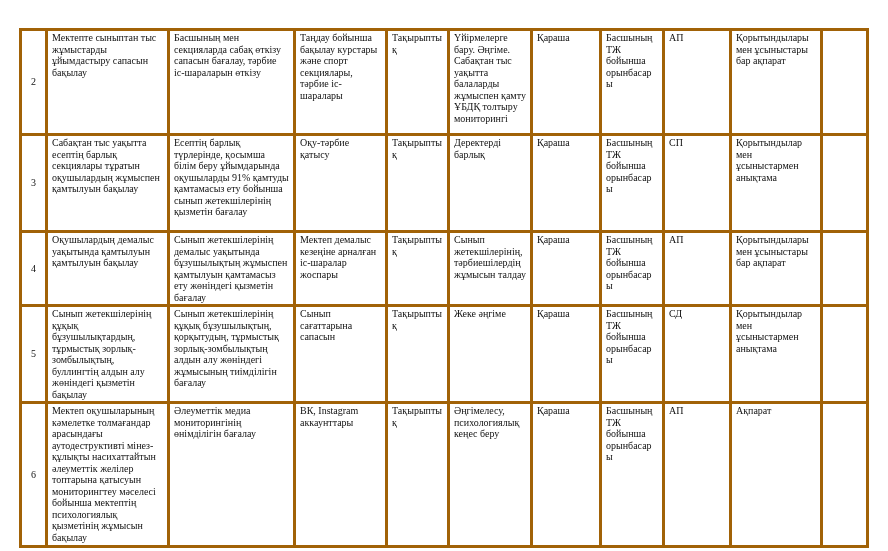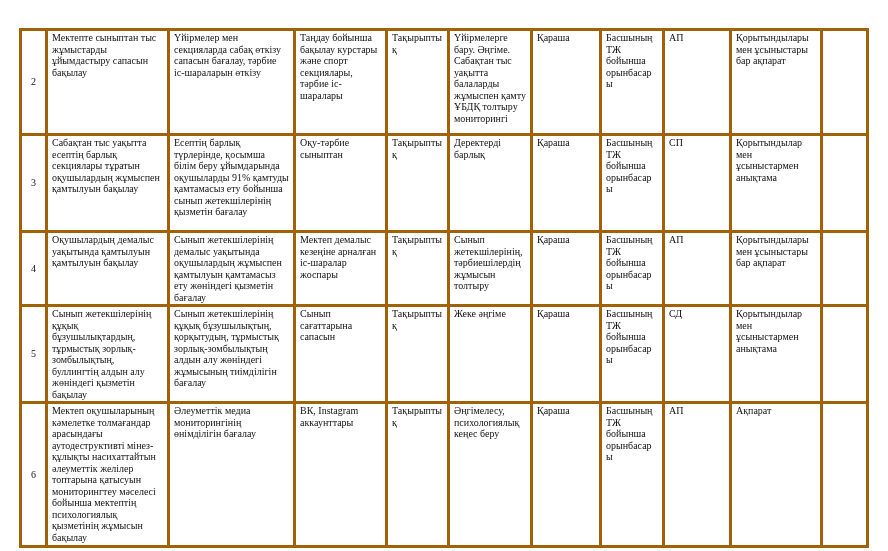--- a/index.html
+++ b/index.html
@@ -57,50 +57,50 @@
       <col style="width:69px">
       <col style="width:63px">
       <col style="width:67px">
       <col style="width:91px">
       <col style="width:46px">
     </colgroup>
     <tbody>
         <tr style="height: 105px;">
           <td class="num">2</td>
           <td>Мектепте сыныптан тыс жұмыстарды ұйымдастыру сапасын бақылау</td>
-          <td>Үйірмелер мен секцияларда сабақ өткізу сапасын бағалау, тәрбие іс-шараларын өткізу</td>
+          <td>Басшының мен секцияларда сабақ өткізу сапасын бағалау, тәрбие іс-шараларын өткізу</td>
           <td>Таңдау бойынша бақылау курстары және спорт секциялары, тәрбие іс-шаралары</td>
           <td>Тақырыптық</td>
           <td>Үйірмелерге бару. Әңгіме. Сабақтан тыс уақытта балаларды жұмыспен қамту ҰБДҚ толтыру мониторингі</td>
           <td>Қараша</td>
           <td>Басшының ТЖ бойынша орынбасары</td>
           <td>АП</td>
           <td>Қорытындылары мен ұсыныстары бар ақпарат</td>
           <td></td>
         </tr>
         <tr style="height: 97px;">
           <td class="num">3</td>
           <td>Сабақтан тыс уақытта есептің барлық секциялары тұратын оқушылардың жұмыспен қамтылуын бақылау</td>
           <td>Есептің барлық түрлерінде, қосымша білім беру ұйымдарында оқушыларды 91% қамтуды қамтамасыз ету бойынша сынып жетекшілерінің қызметін бағалау</td>
-          <td>Оқу-тәрбие сыныптан</td>
+          <td>Оқу-тәрбие қатысу</td>
           <td>Тақырыптық</td>
           <td>Деректерді барлық</td>
           <td>Қараша</td>
           <td>Басшының ТЖ бойынша орынбасары</td>
           <td>СП</td>
           <td>Қорытындылар мен ұсыныстармен анықтама</td>
           <td></td>
         </tr>
         <tr style="height: 73px;">
           <td class="num">4</td>
           <td>Оқушылардың демалыс уақытында қамтылуын қамтылуын бақылау</td>
-          <td>Сынып жетекшілерінің демалыс уақытында оқушылардың жұмыспен қамтылуын қамтамасыз ету жөніндегі қызметін бағалау</td>
+          <td>Сынып жетекшілерінің демалыс уақытында бұзушылықтың жұмыспен қамтылуын қамтамасыз ету жөніндегі қызметін бағалау</td>
           <td>Мектеп демалыс кезеңіне арналған іс-шаралар жоспары</td>
           <td>Тақырыптық</td>
-          <td>Сынып жетекшілерінің, тәрбиешілердің жұмысын толтыру</td>
+          <td>Сынып жетекшілерінің, тәрбиешілердің жұмысын талдау</td>
           <td>Қараша</td>
           <td>Басшының ТЖ бойынша орынбасары</td>
           <td>АП</td>
           <td>Қорытындылары мен ұсыныстары бар ақпарат</td>
           <td></td>
         </tr>
         <tr style="height: 93px;">
           <td class="num">5</td>
           <td>Сынып жетекшілерінің құқық бұзушылықтардың, тұрмыстық зорлық-зомбылықтың, буллингтің алдын алу жөніндегі қызметін бақылау</td>
           <td>Сынып жетекшілерінің құқық бұзушылықтың, қорқытудың, тұрмыстық зорлық-зомбылықтың алдын алу жөніндегі жұмысының тиімділігін бағалау</td>

